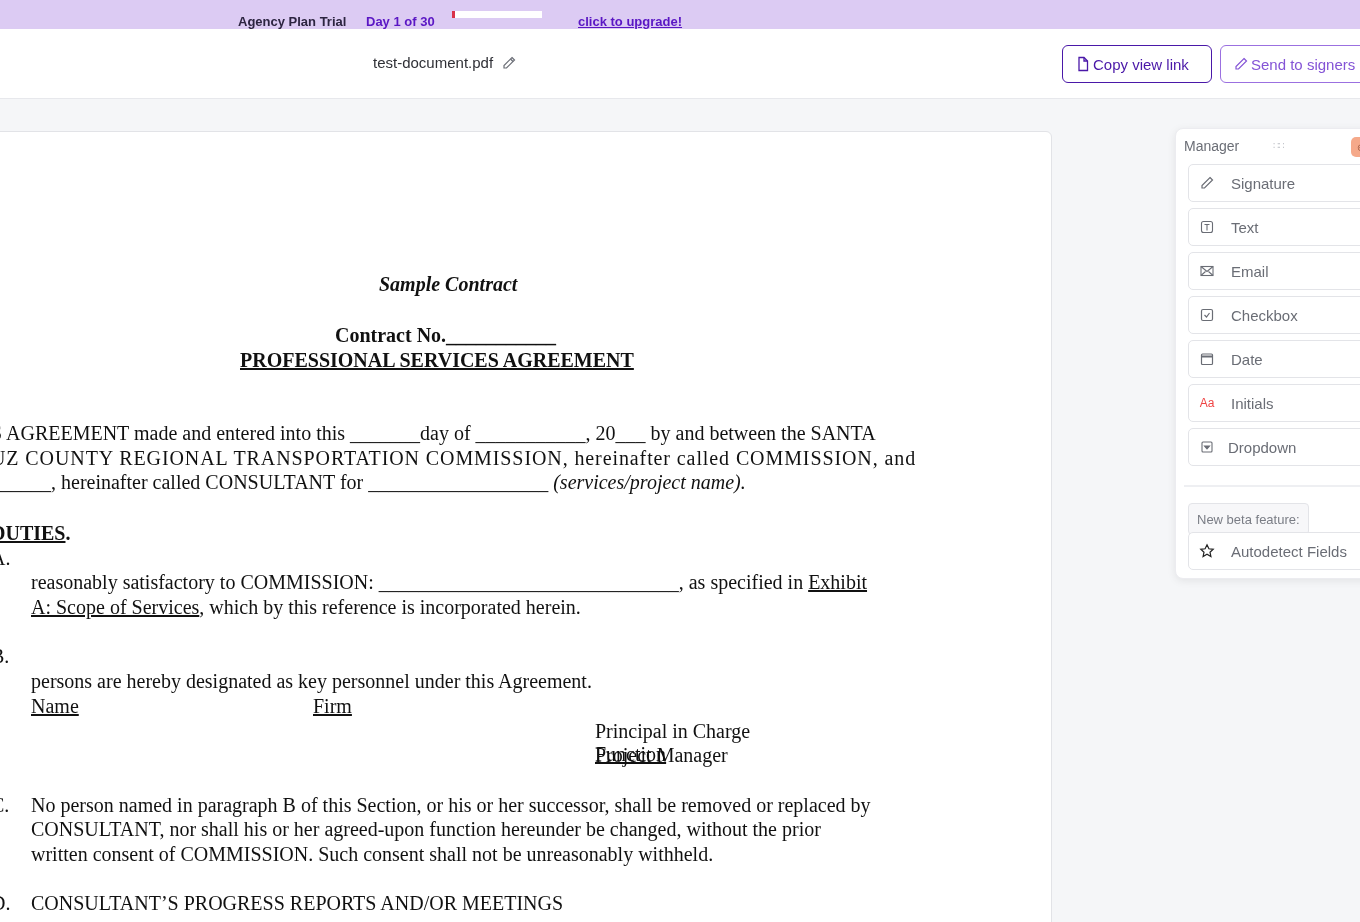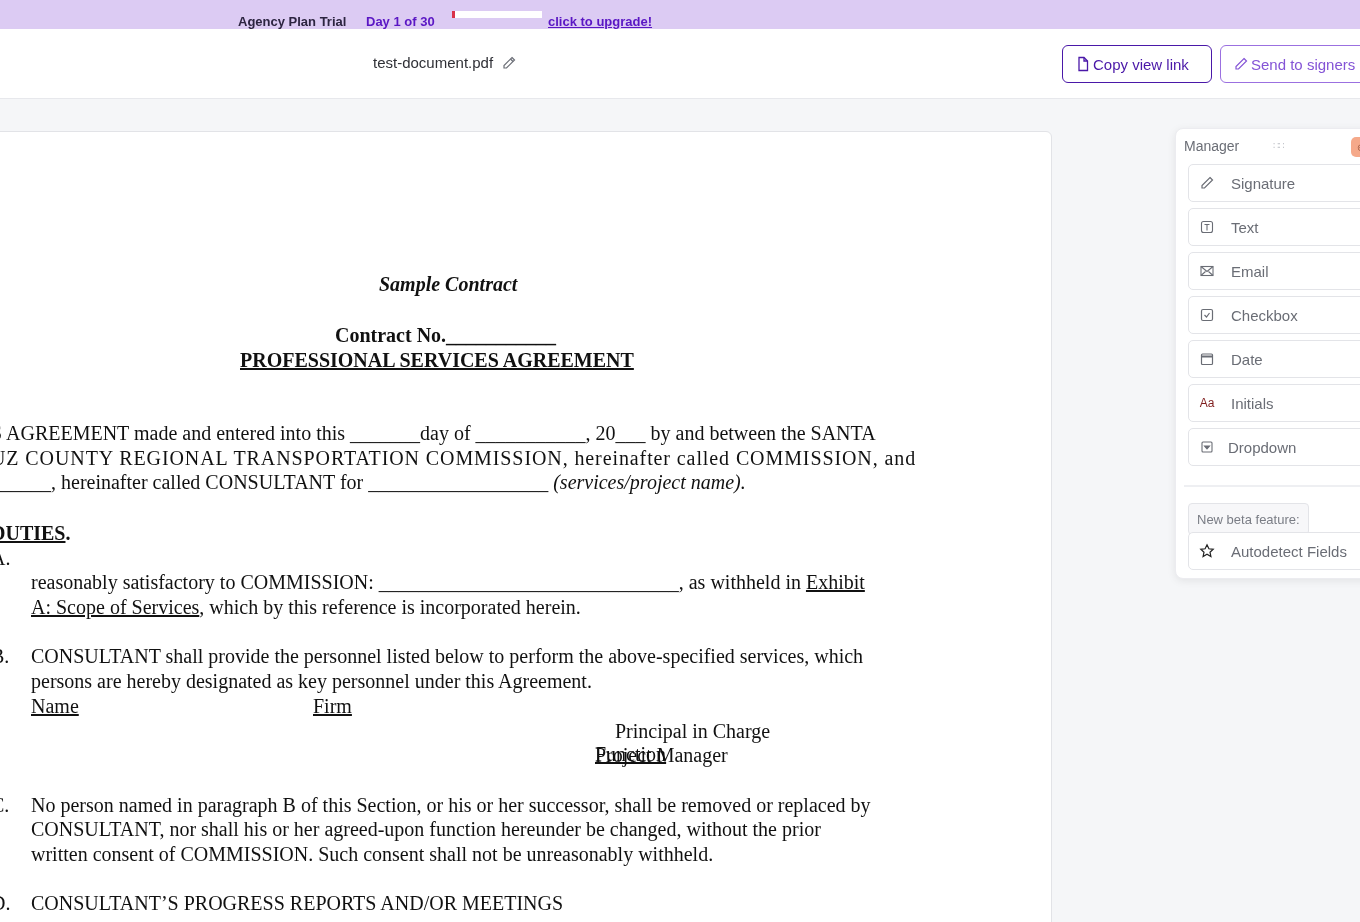--- a/index.html
+++ b/index.html
@@ -7,21 +7,21 @@
 
     .trial-bar {
       position: absolute; left: 0; top: 0; width: 1360px; height: 42px;
       background: #dccbf3; display: flex; align-items: center;
       font-size: 13px; font-weight: bold;
     }
     .trial-bar .plan { position: absolute; left: 238px; color: #2c2440; }
     .trial-bar .day { position: absolute; left: 366px; color: #5a16c4; }
     .trial-bar .progress { position: absolute; left: 452px; top: 11px; width: 90px; height: 7px; background: #fff; }
     .trial-bar .progress .fill { width: 3px; height: 7px; background: #d9324a; }
-    .trial-bar .upgrade { position: absolute; left: 548px; color: #5a16c4; text-decoration: underline; }
+    .trial-bar .upgrade { position: absolute; left: 578px; color: #5a16c4; text-decoration: underline; }
 
     .header {
       position: absolute; left: 0; top: 29px; width: 1360px; height: 70px;
       background: #fff; border-bottom: 1px solid #e7e8ec;
     }
     .doc-title { position: absolute; left: 373px; top: 25px; font-size: 15px; color: #2f3036; display: flex; align-items: center; gap: 8px; }
     .doc-title svg { width: 16px; height: 16px; }
 
     .btn {
       position: absolute; top: 16px; height: 38px; border-radius: 6px;
@@ -51,21 +51,21 @@
     }
     .fields-header { position: absolute; left: 8px; top: 9px; font-size: 14px; color: #6b6e76; }
     .drag-handle { position: absolute; left: 97px; top: 11px; font-size: 10px; color: #c4c6cc; letter-spacing: -1px; }
     .avatar-badge { position: absolute; left: 175px; top: 8px; width: 20px; height: 20px; border-radius: 5px; background: #f5a98a; color: #7a3a26; font-size: 11px; display: flex; align-items: center; justify-content: center; }
 
     .field-item {
       position: absolute; left: 12px; width: 200px; height: 38px;
       border: 1px solid #e3e4e8; border-radius: 5px; background: #fff;
       display: flex; align-items: center;
     }
-    .field-item .ico { width: 18px; height: 18px; margin-left: 9px; display: flex; align-items: center; justify-content: center; color: #7f1d1d; font-size: 12px; }
+    .field-item .ico { width: 18px; height: 18px; margin-left: 9px; display: flex; align-items: center; justify-content: center; color: #ef4444; font-size: 12px; }
     .field-item .ico svg { width: 16px; height: 16px; }
     .field-item .lbl { margin-left: 15px; font-size: 15px; color: #6a6d75; }
 
     .divider { position: absolute; left: 8px; top: 356px; width: 200px; height: 2px; background: #eeeff2; }
     .beta-tag {
       position: absolute; left: 12px; top: 374px; height: 32px; padding: 0 8px;
       border: 1px solid #e3e4e8; border-radius: 4px; background: #f7f7f9;
       font-size: 13px; color: #7a7d85; display: flex; align-items: center;
     }
   </style>
@@ -112,33 +112,32 @@
   <div class="line" style="left:0;top:290px;">S AGREEMENT made and entered into this _______day of ___________, 20___ by and between the SANTA</div>
   <div class="line" style="left:0;top:315px;letter-spacing:0.9px;">UZ COUNTY REGIONAL TRANSPORTATION COMMISSION, hereinafter called COMMISSION, and</div>
   <div class="line" style="left:0;top:339px;">
     <span>______, hereinafter called CONSULTANT for __________________ </span><span class="i">(services/project name).</span>
   </div>
 
   <div class="line" style="left:0;top:390px;font-weight:bold;"><span class="u">DUTIES</span>.</div>
 
   <div class="line" style="left:0;top:415px;">A.</div>
   <div class="line" style="left:40px;top:439px;">
-    <span>reasonably satisfactory to COMMISSION: ______________________________, as withheld in </span><span class="u">Exhibit</span>
+    <span>reasonably satisfactory to COMMISSION: ______________________________, as specified in </span><span class="u">Exhibit</span>
   </div>
   <div class="line" style="left:40px;top:464px;">
     <span class="u">A: Scope of Services</span><span>, which by this reference is incorporated herein.</span>
   </div>
 
   <div class="line" style="left:0;top:513px;">B.</div>
-  <div class="line" style="left:40px;top:513px;">CONSULTANT shall provide the personnel listed below to perform the above-specified services, which</div>
   <div class="line" style="left:40px;top:538px;">persons are hereby designated as key personnel under this Agreement.</div>
   <div class="line u" style="left:40px;top:563px;">Name</div>
   <div class="line u" style="left:322px;top:563px;">Firm</div>
   <div class="line u" style="left:604px;top:563px;margin-top:48px;">Function</div>
-  <div class="line" style="left:624px;top:588px;">Principal in Charge</div>
+  <div class="line" style="left:604px;top:588px;">Principal in Charge</div>
   <div class="line" style="left:604px;top:612px;">Project Manager</div>
 
   <div class="line" style="left:0;top:662px;">C.</div>
   <div class="line" style="left:40px;top:662px;">No person named in paragraph B of this Section, or his or her successor, shall be removed or replaced by</div>
   <div class="line" style="left:40px;top:711px;">written consent of COMMISSION.  Such consent shall not be unreasonably withheld.</div>
   <div class="line" style="left:40px;top:686px;">CONSULTANT, nor shall his or her agreed-upon function hereunder be changed, without the prior</div>
 
   <div class="line" style="left:0;top:760px;">D.</div>
   <div class="line" style="left:40px;top:760px;">CONSULTANT’S PROGRESS REPORTS AND/OR MEETINGS</div>
 </div>

